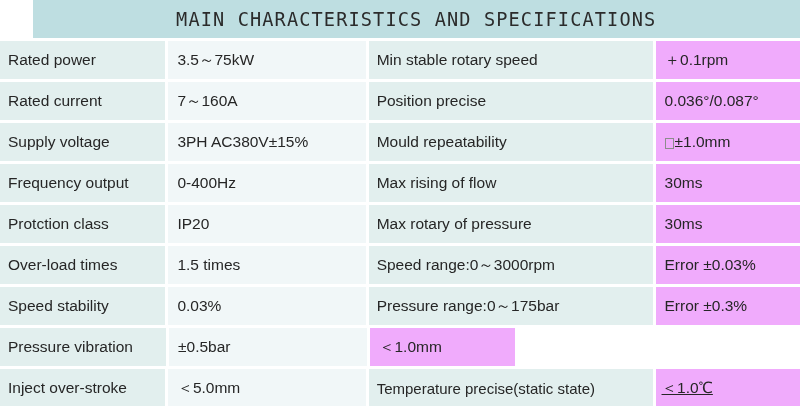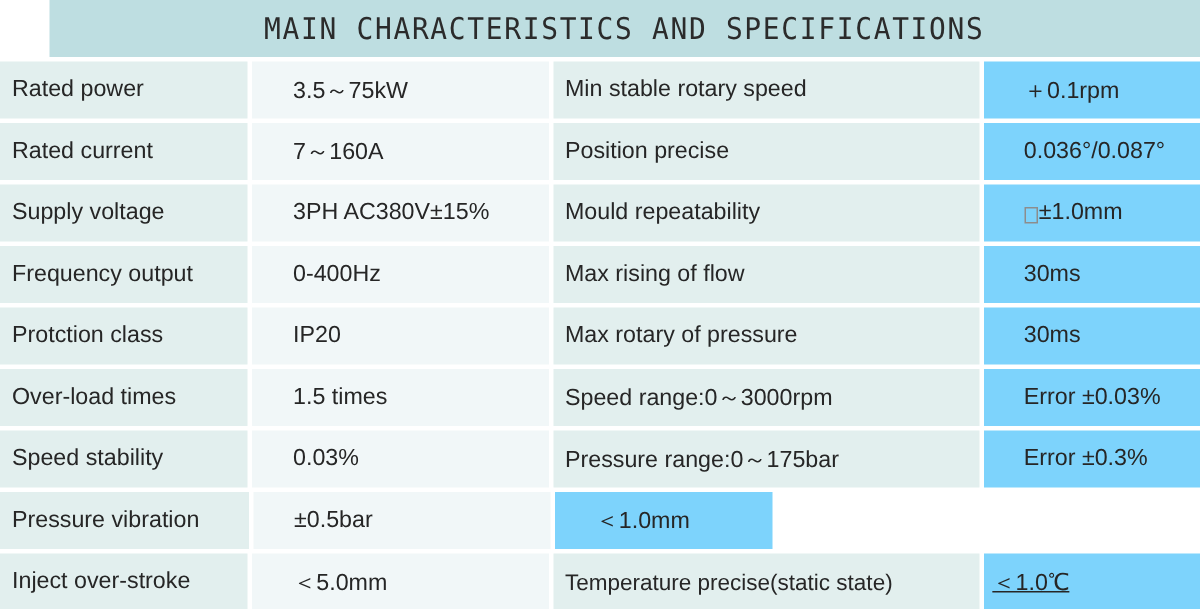--- a/index.html
+++ b/index.html
@@ -56,38 +56,38 @@
     color: #262626;
     white-space: nowrap;
     box-sizing: border-box;
     overflow: hidden;
     text-align: center;
   }
   .cell-label {
     padding-left: 8px;
   }
   .cell-value {
-    padding-left: 27px;
+    padding-left: 9px;
   }
   
   .col-1 {
     width: 166px;
     background: #e2efee;
   }
   .col-2 {
     width: 198px;
     background: #f1f7f8;
   }
   .col-3 {
     width: 285px;
     background: #e2efee;
   }
   .col-4 {
     width: 145px;
-    background: #7dd3fc;
+    background: #f0abfc;
   }
   
   .spec-row:last-child .col-3 {
     font-size: 15px;
   }
   .spec-row:last-child .col-4 {
     padding-left: 6px;
     text-decoration: underline;
   }
   .tofu {

